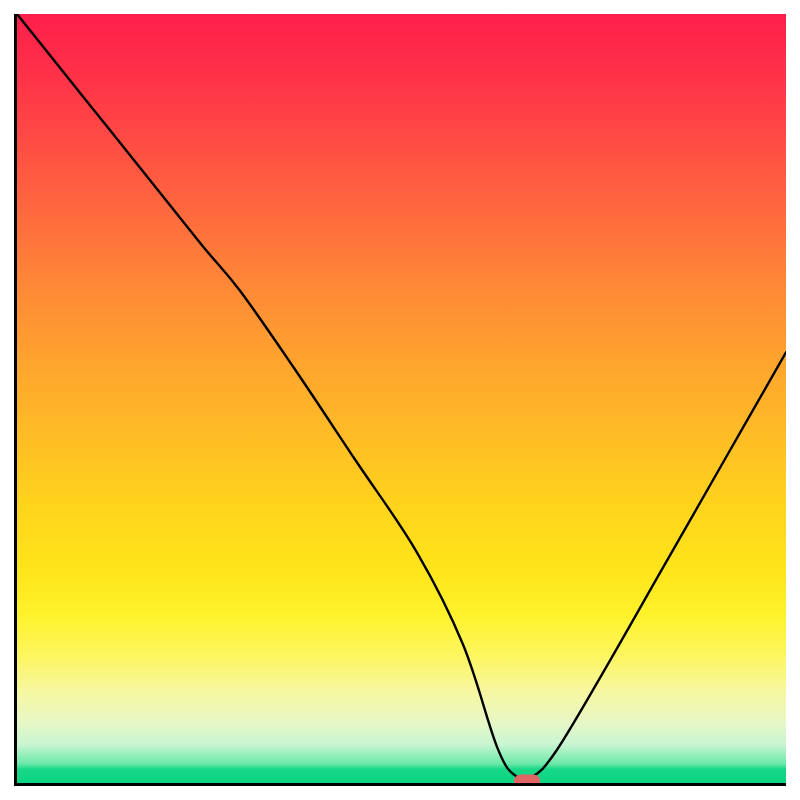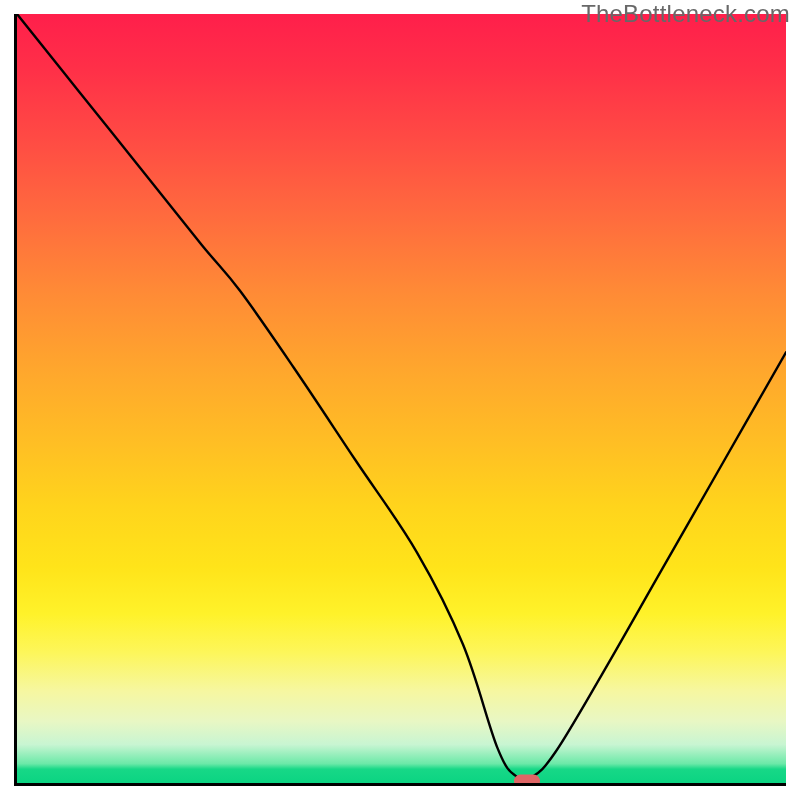--- a/index.html
+++ b/index.html
@@ -83,15 +83,14 @@
   <div class="plot-area">
     <div class="gradient-bg"></div>
 
     <svg class="curve-svg" viewBox="0 0 772 772" preserveAspectRatio="none">
       <path id="curve-path" fill="none" stroke="#000" stroke-width="2.4" stroke-linejoin="round" stroke-linecap="round" d="M 0 0 C 11.1168 13.895999999999987, 39.526399999999995 49.40799999999994, 61.76 77.19999999999993 C 83.9936 104.99199999999993, 101.28639999999999 126.60799999999996, 123.52 154.39999999999998 C 145.7536 182.192, 167.2152 209.36640000000003, 185.28 231.60000000000002 C 203.3448 253.83360000000002, 207.20479999999998 255.68640000000002, 223.88 277.92 C 240.5552 300.1536, 257.076 324.54879999999997, 277.92 355.11999999999995 C 298.764 385.6911999999999, 317.44640000000004 414.40959999999995, 339.68 447.76 C 361.9136 481.1104, 381.9856 507.0496, 401.44 540.4 C 420.8944 573.7504, 433.1692 597.6052, 447.76 633.04 C 462.3508 668.4748, 472.7728 713.35888, 482.5 737.26 C 492.2272 761.16112, 495.5468 760.6824799999999, 501.8 765.824 C 508.0532 770.96552, 510.29200000000003 770.27072, 517.24 765.824 C 524.188 761.3772799999999, 527.8936 759.46272, 540.4 741.12 C 552.9064 722.77728, 567.2656000000001 697.2704, 586.72 663.92 C 606.1744 630.5695999999999, 626.2464 594.7488, 648.48 555.8399999999999 C 670.7136 516.9311999999999, 688.0064 486.6688, 710.24 447.76 C 732.4736 408.8512, 760.8832 359.13439999999997, 772 339.67999999999995"></path>
     </svg>
 
     <div class="marker" id="marker" style="left: 509.52px; top: 767.368px;"></div>
   </div>
 
-  <div class="watermark">TheBottleneck.com</div>
 
 </div>
 
 </body></html>

